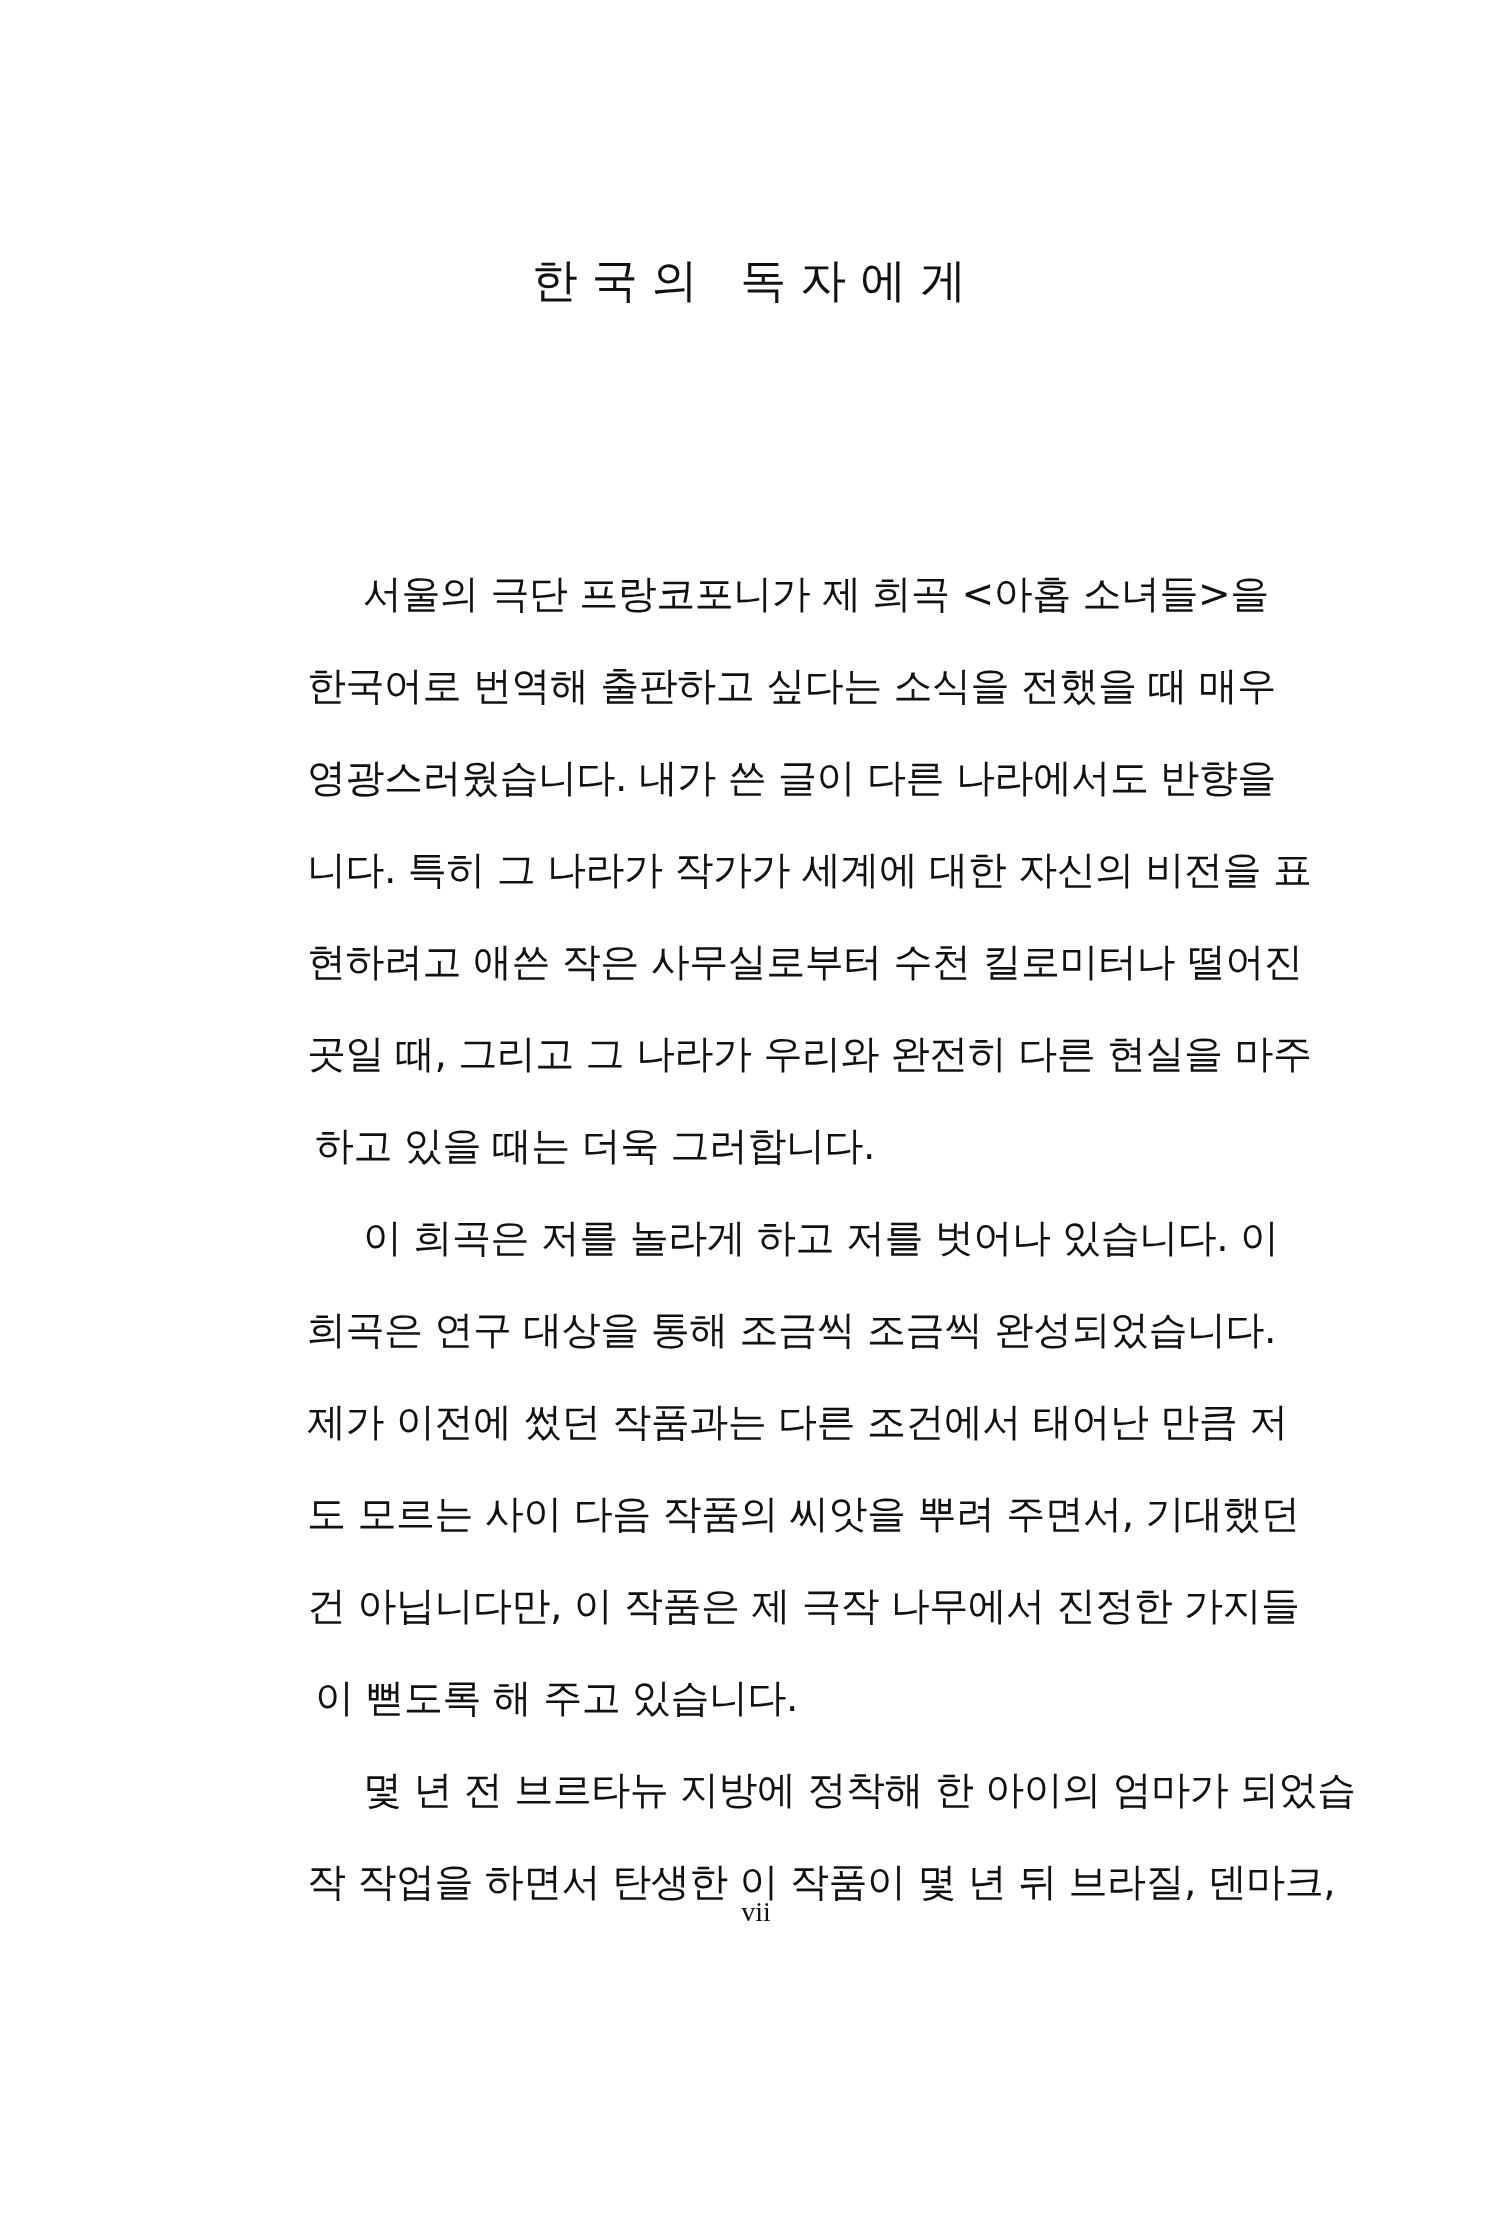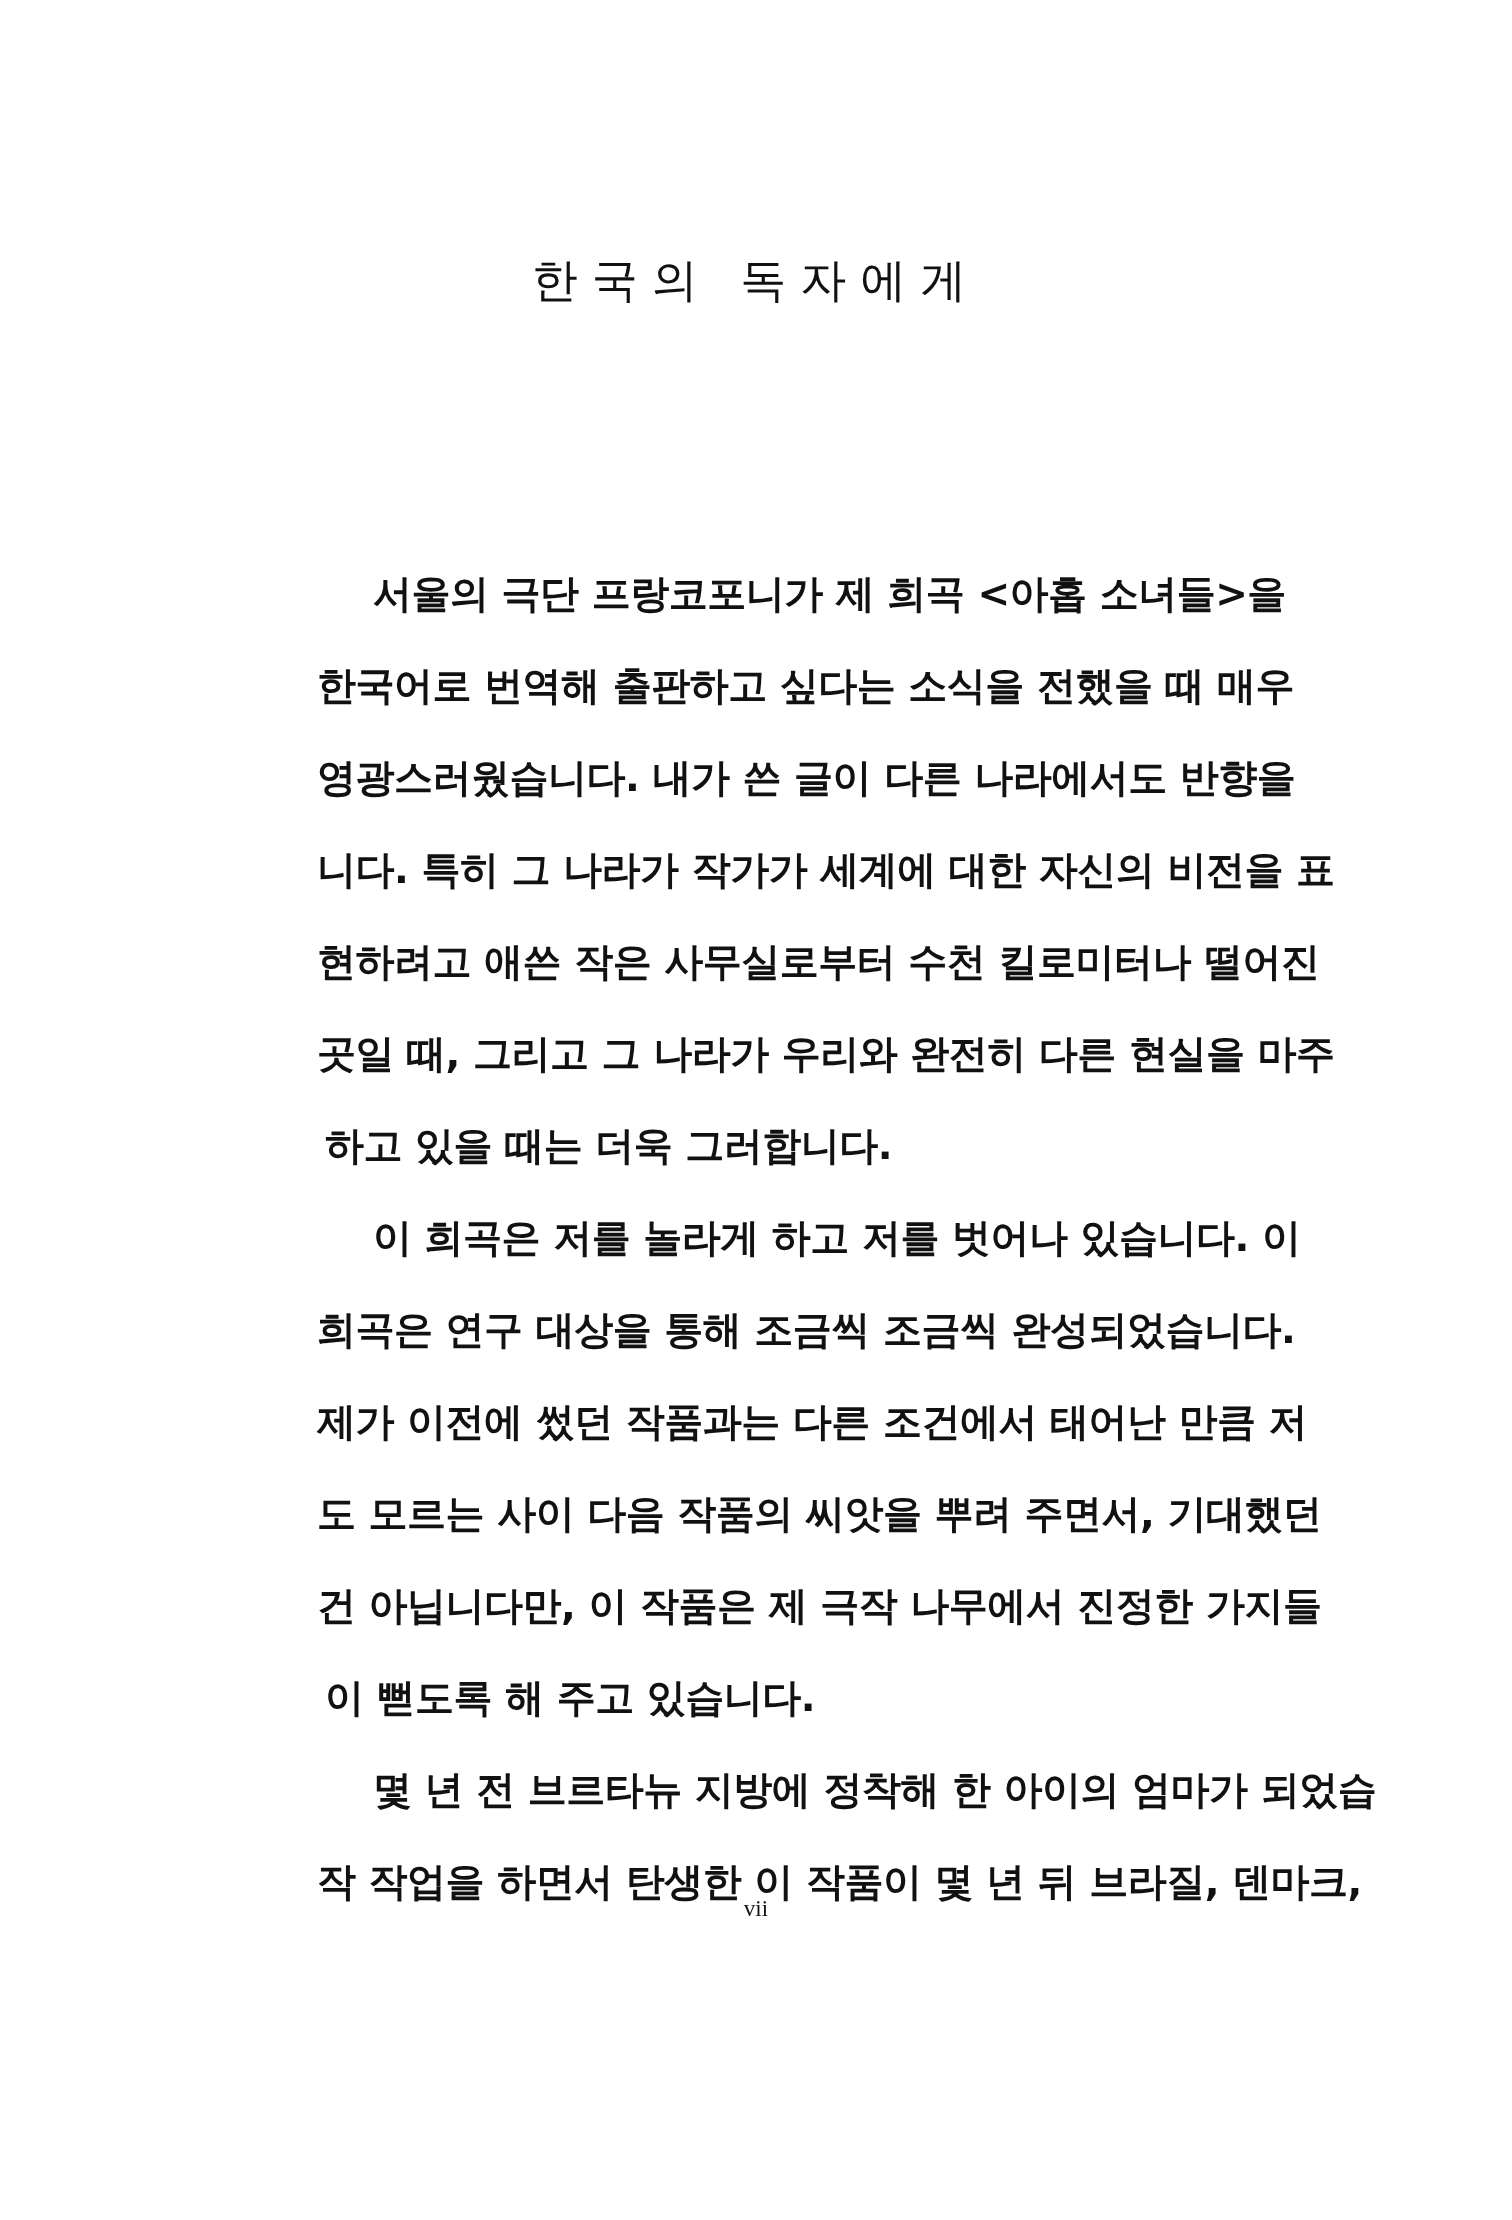--- a/index.html
+++ b/index.html
@@ -24,23 +24,22 @@
     font-size: 46px;
     letter-spacing: 14px;
     line-height: 64px;
     font-family: "DejaVu Sans", "Liberation Sans", sans-serif;
     font-weight: normal;
     margin: 0;
   }
   .body-text {
     position: absolute;
     top: 548px;
-    left: 317px;
+    left: 307px;
     width: 932px;
-    font-weight: bold;
   }
   .line {
     display: block;
     height: 92px;
     line-height: 92px;
     font-size: 39px;
     white-space: nowrap;
     text-align: justify;
     text-align-last: justify;
     font-family: "DejaVu Sans", "Liberation Sans", sans-serif;
@@ -52,21 +51,21 @@
   .line.last {
     text-align-last: left;
     margin-left: 8px;
   }
   .page-number {
     position: absolute;
     top: 1896px;
     left: 0;
     width: 1512px;
     text-align: center;
-    font-size: 23px;
+    font-size: 28px;
     font-family: "Liberation Serif", "DejaVu Serif", serif;
   }
 </style>
 </head>
 <body>
 
 <h1 class="page-title">한국의 독자에게</h1>
 
 <div class="body-text">
   <div>

